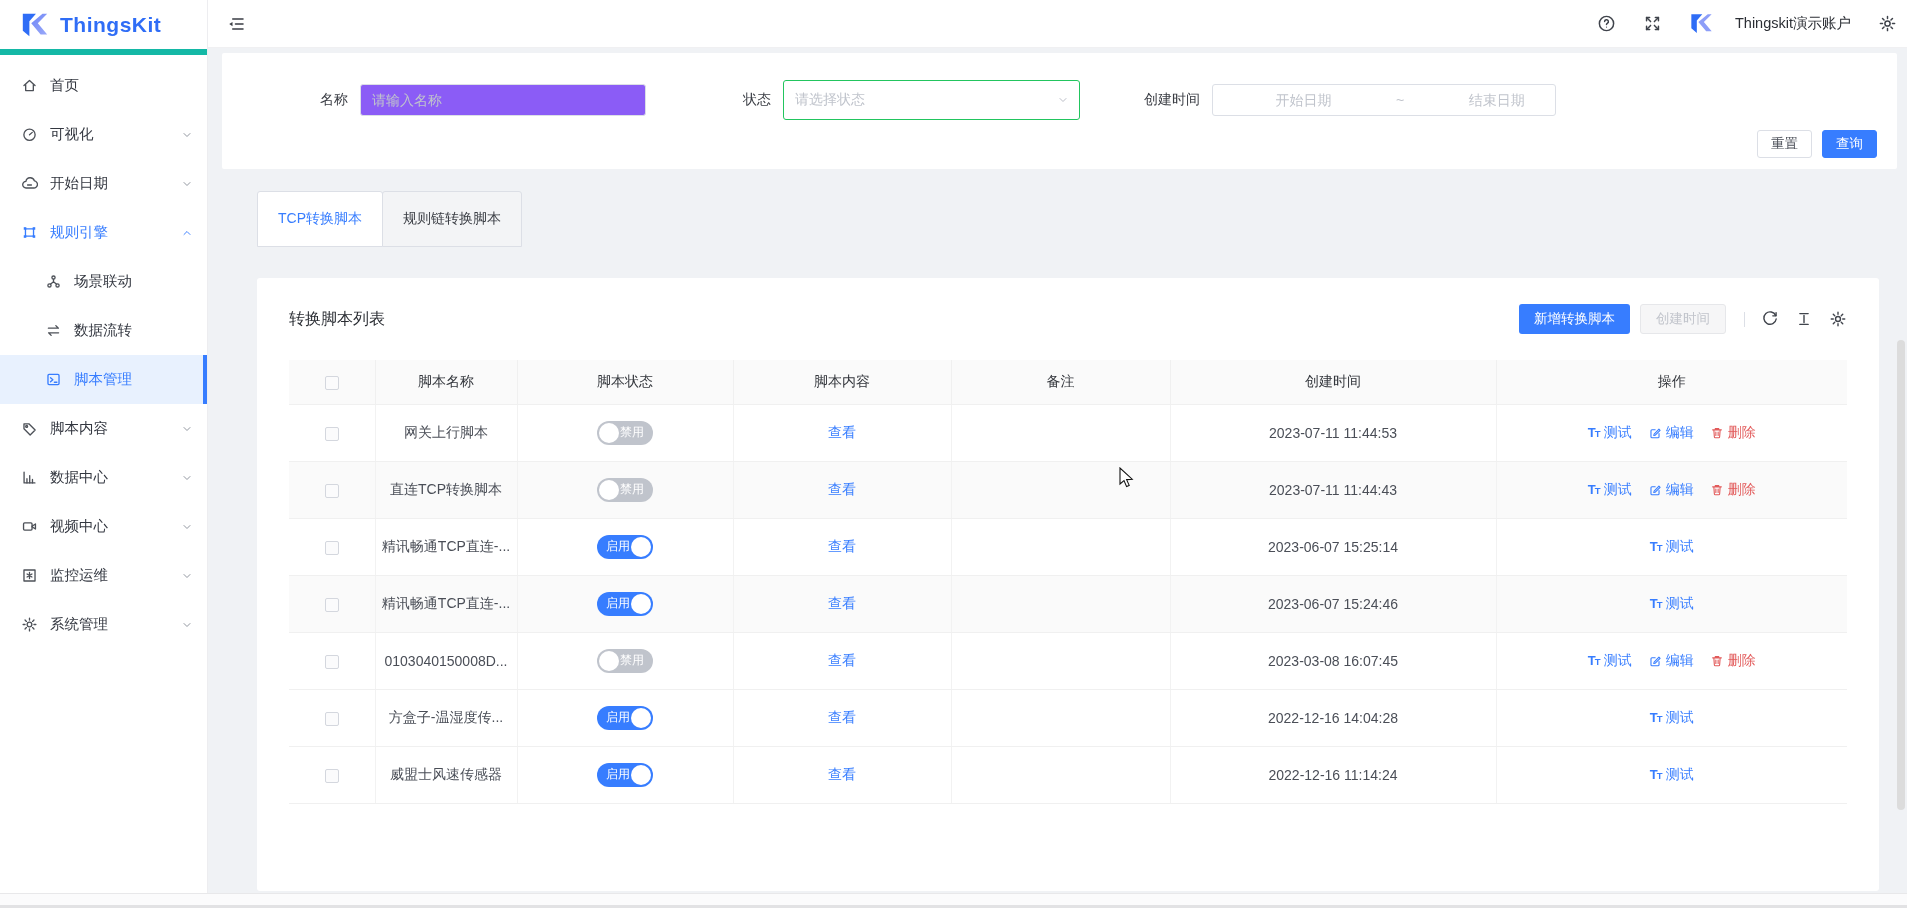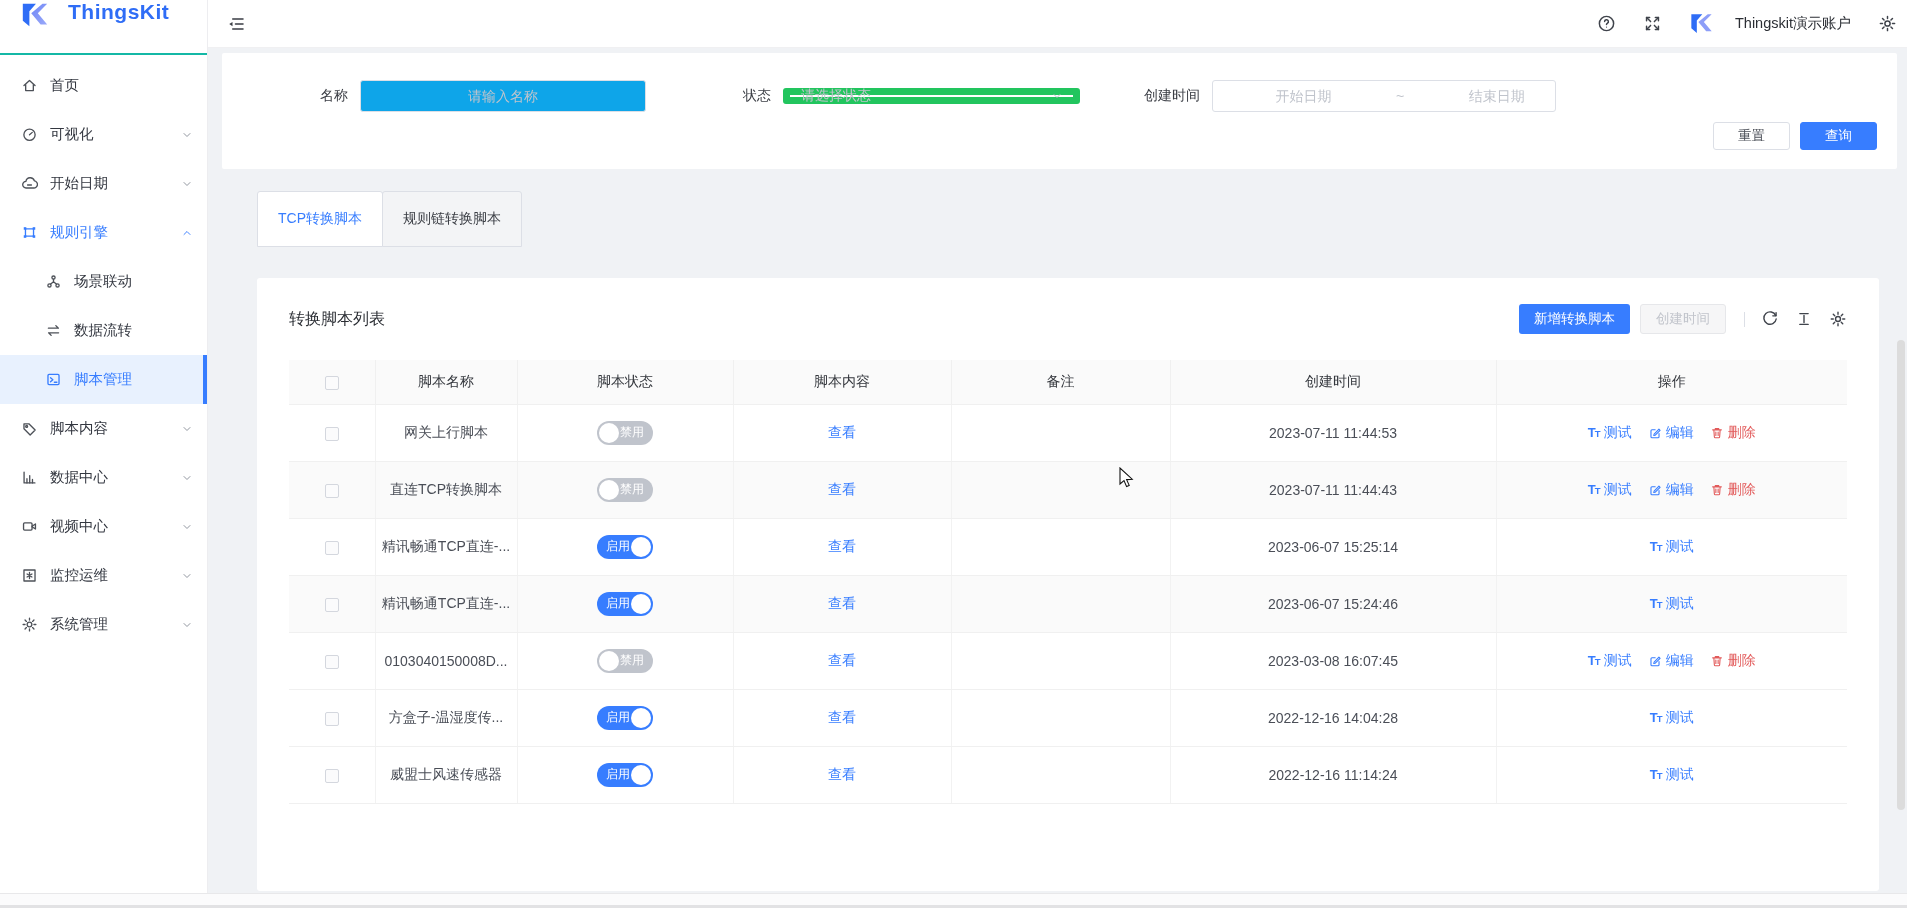--- a/index.html
+++ b/index.html
@@ -5,21 +5,21 @@
   * { margin:0; padding:0; box-sizing:border-box; }
   html,body { width:1907px; height:908px; overflow:hidden; }
   body {
     font-family:"Liberation Sans","DejaVu Sans",sans-serif;
     font-size:14px; color:#303133; background:#f0f2f5; position:relative;
   }
   .app { display:flex; width:1907px; height:908px; }
 
   
   .sidebar { width:208px; background:#fff; border-right:1px solid #ededf0; flex:0 0 208px; display:flex; flex-direction:column; }
-  .logo { height:55px; display:flex; align-items:flex-start; padding-left:20px; border-bottom:2px solid #14b8a6;gap:8px; }
+  .logo { height:55px; display:flex; align-items:center; padding-left:20px; border-bottom:6px solid #14b8a6; }
   .logo-mark { width:30px; height:30px; }
   .logo-text { margin-left:10px; font-size:21px; font-weight:bold; color:#2f6df6; letter-spacing:.5px; }
   .nav { padding-top:6px; }
   .nav-item { height:49px; display:flex; align-items:center; padding:0 14px 0 21px; color:#333740; cursor:pointer; position:relative; }
   .nav-item .ico { width:17px; height:17px; color:#4d5158; flex:0 0 17px; }
   .nav-item .lbl { margin-left:12px; flex:1; font-size:14.5px; }
   .nav-item .chev { width:12px; height:12px; color:#8a8f99; }
   .nav-item.open, .nav-item.open .ico, .nav-item.open .chev { color:#377dff; }
   .nav-sub { padding-left:45px; }
   .nav-sub.active { background:#e8f1fe; }
@@ -36,31 +36,31 @@
   .avatar-mark { width:25px; height:25px; }
   .account-name { font-size:14.5px; color:#2b2e34; margin-left:-6px; }
 
   .content { flex:1; padding:5px 10px 0 14px; position:relative; }
 
   
   .filter-card { background:#fff; border-radius:2px; height:116px; padding:27px 10px 0 0; }
   .filter-row { display:flex; align-items:center; }
   .f-label { color:#3a3d44; margin-right:12px; }
   .g1 { margin-left:98px; } .g2 { margin-left:97px; } .g3 { margin-left:64px; }
-  .f-input { width:286px; height:32px; border:1px solid #dcdfe6; border-radius:3px; padding:0 11px; font-size:14px; color:#303133; font-family:inherit; outline:none; background:#0ea5e9;text-align:center; }
+  .f-input { width:286px; height:32px; border:1px solid #dcdfe6; border-radius:3px; padding:0 11px; font-size:14px; color:#303133; font-family:inherit; outline:none; background:#8b5cf6; }
   .f-input::placeholder { color:#c0c4cc; }
-  .f-select { width:297px; height:16px; border:7px solid #22c55e; border-radius:3px; padding:0 10px 0 11px; display:flex; align-items:center; background:#fff; cursor:pointer; }
+  .f-select { width:297px; height:40px; border:1px solid #22c55e; border-radius:3px; padding:0 10px 0 11px; display:flex; align-items:center; background:#fff; cursor:pointer; }
   .f-select .ph { color:#c0c4cc; flex:1; }
   .f-select .chev { width:12px; height:12px; color:#b5b9c2; }
   .f-dates { width:344px; height:32px; border:1px solid #dcdfe6; border-radius:3px; display:flex; align-items:center; background:#fff; }
   .f-dates input { flex:1; border:none; outline:none; text-align:center; font-size:14px; font-family:inherit; color:#303133; background:transparent; }
   .f-dates input::placeholder { color:#c0c4cc; }
   .f-dates .sep { color:#c0c4cc; padding:0 2px; }
   .filter-btns { display:flex; justify-content:flex-end; gap:10px; margin-top:10px; padding-right:10px; }
-  .btn { height:28px; padding:0 24px; border-radius:3px; font-size:13.5px; display:inline-flex; align-items:center; cursor:pointer; border:1px solid #dcdfe6; background:#fff; color:#4a4e57; font-family:inherit; }
+  .btn { height:28px; padding:0 13px; border-radius:3px; font-size:13.5px; display:inline-flex; align-items:center; cursor:pointer; border:1px solid #dcdfe6; background:#fff; color:#4a4e57; font-family:inherit; }
   .btn.primary { background:#377dff; border-color:#377dff; color:#fff; }
 
   
   .tabs-wrap { margin:22px 18px 0 35px; display:flex; }
   .tab { height:56px; padding:0 20px; display:flex; align-items:center; border:1px solid #dcdfe6; background:#f3f4f6; color:#3a3d44; font-size:14px; cursor:pointer; border-radius:3px 3px 0 0; }
   .tab + .tab { margin-left:-1px; }
   .tab.active { background:#fff; color:#377dff; }
 
   
   .table-card { margin:31px 18px 0 35px; background:#fff; border-radius:3px; height:613px; padding:26px 32px 0 32px; }

